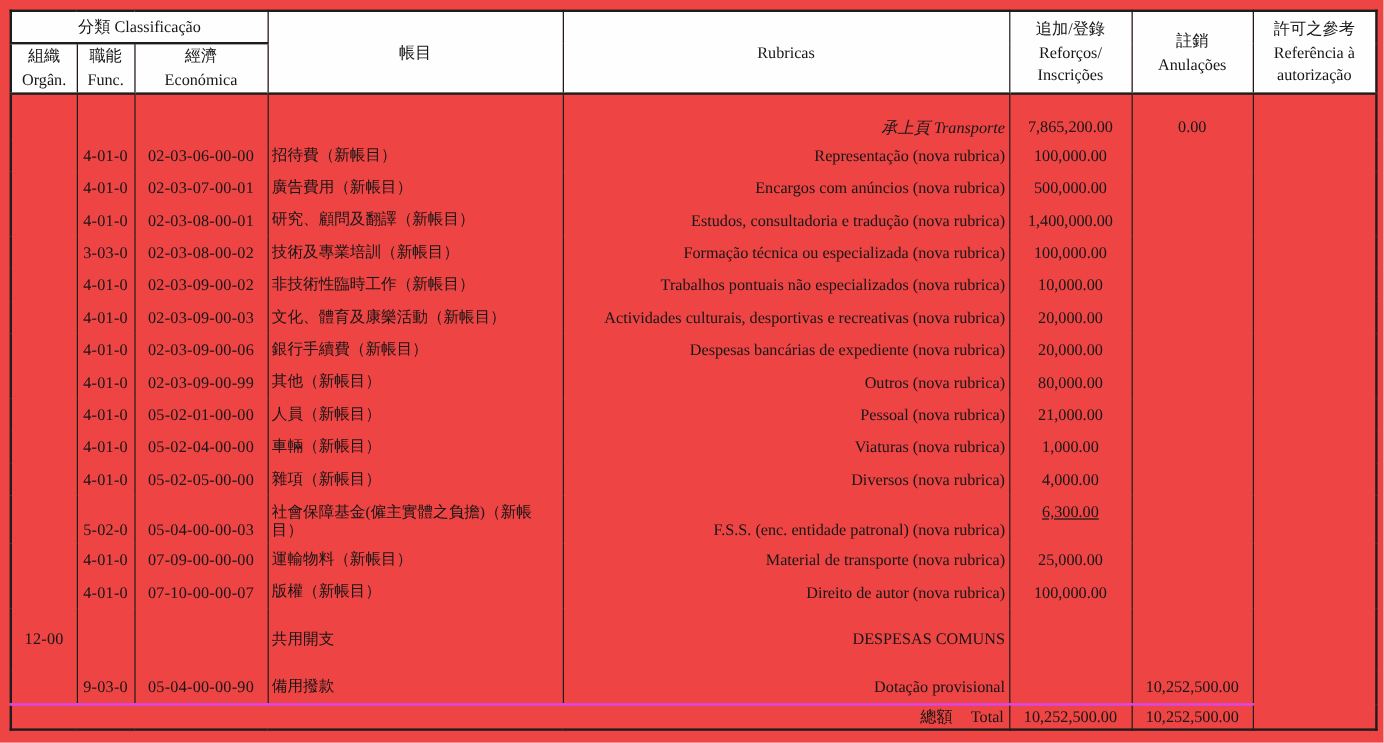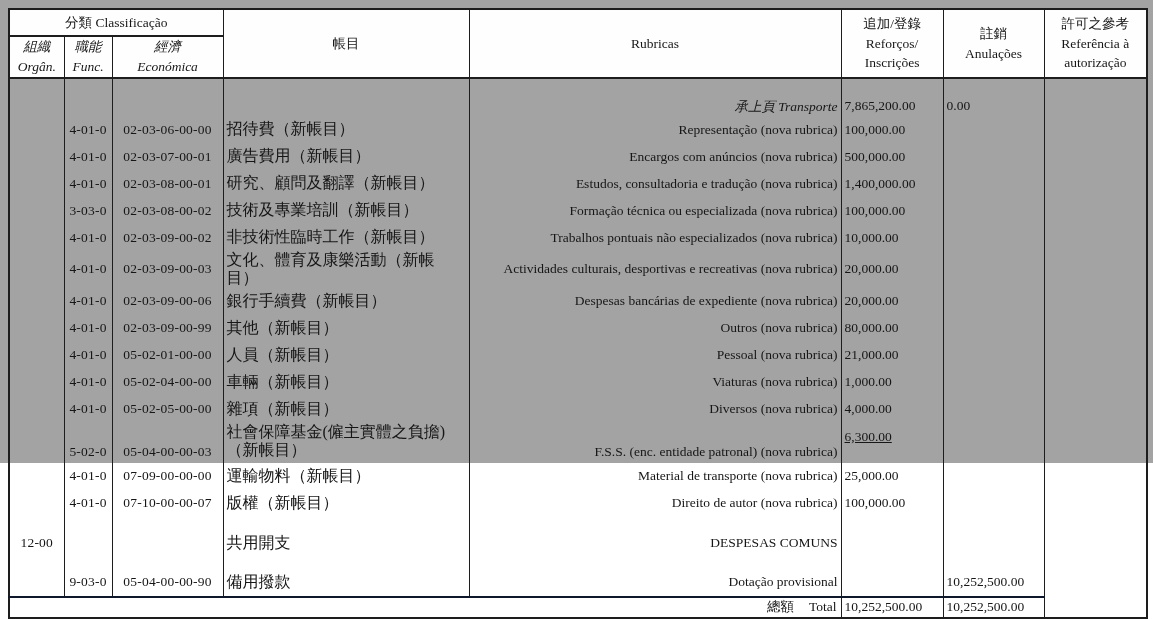--- a/index.html
+++ b/index.html
@@ -5,22 +5,22 @@
   html, body {
     margin: 0; padding: 0;
     width: 1153px; height: 619px;
     background: #ffffff;
     font-family: "Liberation Serif", "DejaVu Serif", serif;
     color: #161616;
     overflow: hidden;
   }
   .page {
     position: relative;
-    width: 1153px; height: 463px;
-    background: #a3a3a3;
+    width: 1153px; height: 619px;
+    background: #ef4444;
   }
   table.budget {
     position: absolute;
     left: 8px; top: 8px;
     width: 1138px;
     border-collapse: collapse;
     table-layout: fixed;
     border: 2px solid #1d1d1d;
   }
   thead th {
@@ -28,43 +28,43 @@
     border-bottom: 2px solid #1d1d1d;
     font-weight: normal;
     font-size: 13.5px;
     text-align: center;
     vertical-align: middle;
     padding: 0;
     line-height: 1.45;
     background: #fefefe;
   }
   thead tr.group-row th { height: 25px; }
-  thead tr.sub-row th { height: 40px; font-style: italic; }
+  thead tr.sub-row th { height: 40px; }
   thead .line { display: block; }
   tbody td {
     border: none;
     border-left: 1px solid #1d1d1d;
     border-right: 1px solid #1d1d1d;
     font-size: 13.5px;
     vertical-align: middle;
     padding: 0 3px;
     white-space: normal;
     overflow: hidden;
   }
   td.c-org, td.c-func, td.c-econ { text-align: center; letter-spacing: 0.2px; }
-  td.c-acct { text-align: left; font-size: 16px; padding-left: 3px; line-height: 1.15; }
+  td.c-acct { text-align: left; font-size: 13px; padding-left: 3px; line-height: 1.15; }
   td.c-rub  { text-align: right; padding-left: 4px; }
-  td.c-num  { text-align: left; padding-right: 3px; }
+  td.c-num  { text-align: center; padding-right: 3px; }
   td.c-ref  { }
   tr.carry-row td { vertical-align: top; padding-top: 19px; }
   td.carry-label { font-style: italic; text-align: right; padding-right: 3px; font-size: 13.5px; }
   tr.fss-row td { vertical-align: bottom; padding-bottom: 3px; }
   tr.fss-row td.c-num { padding-bottom: 18px; text-decoration: underline; }
   tr.total-row td {
-    border-top: 2px solid #0f172a;
+    border-top: 2px solid #d946ef;
     height: 19px;
     vertical-align: middle;
   }
   tr.total-row td.c-ref { border-top: none; }
   td.total-label { text-align: right; padding-right: 4px; font-size: 13.5px; }
   td.total-label .gap { display: inline-block; width: 15px; }
 </style>
 </head>
 <body>
 

